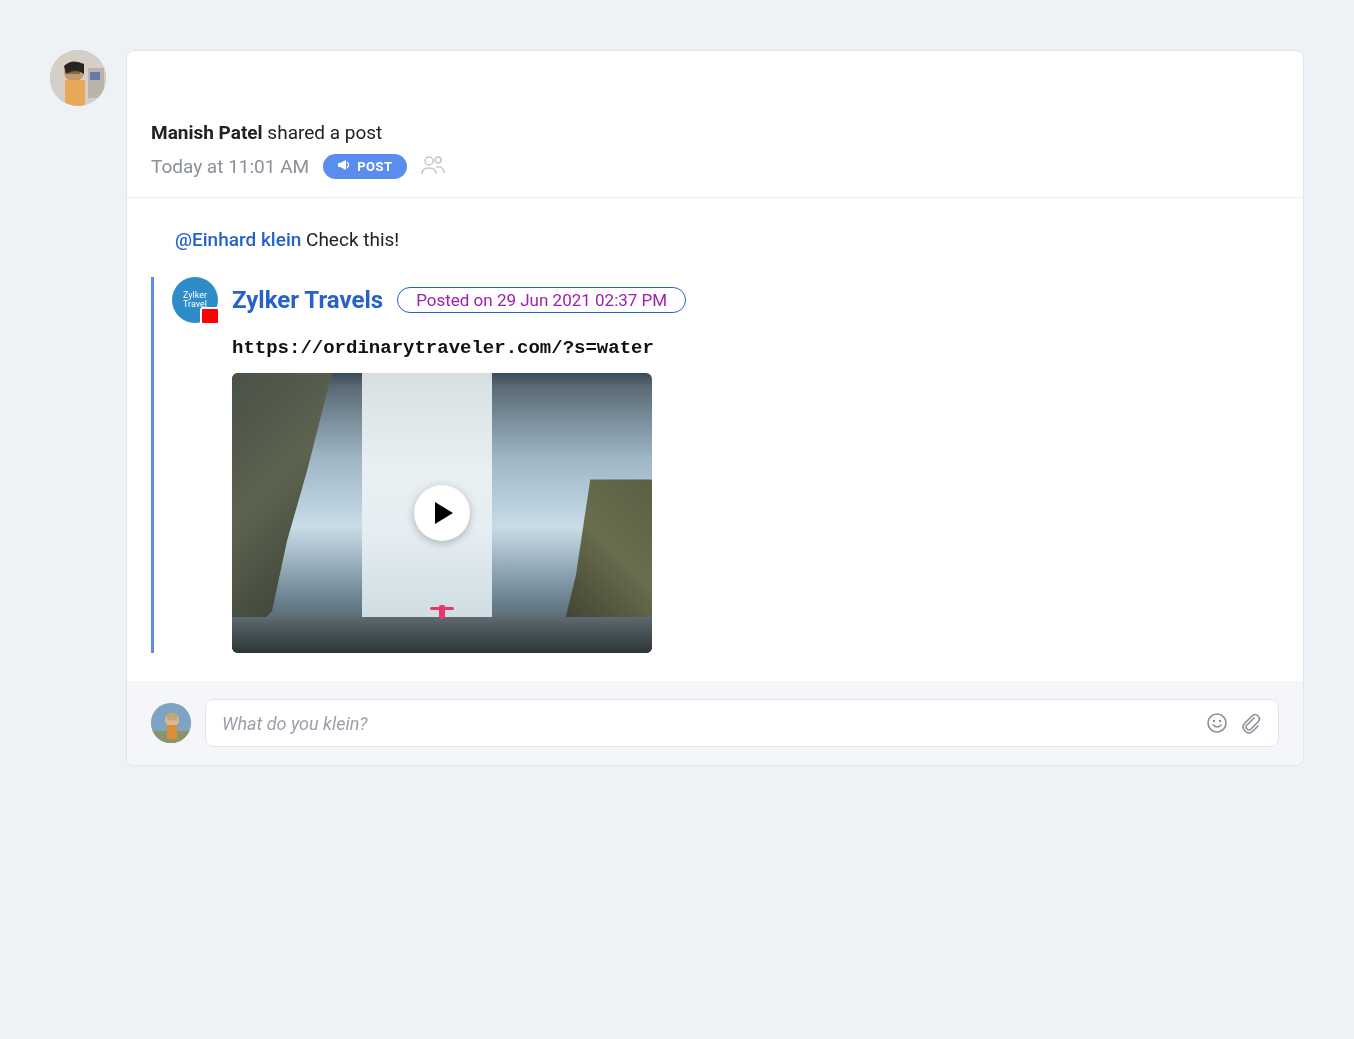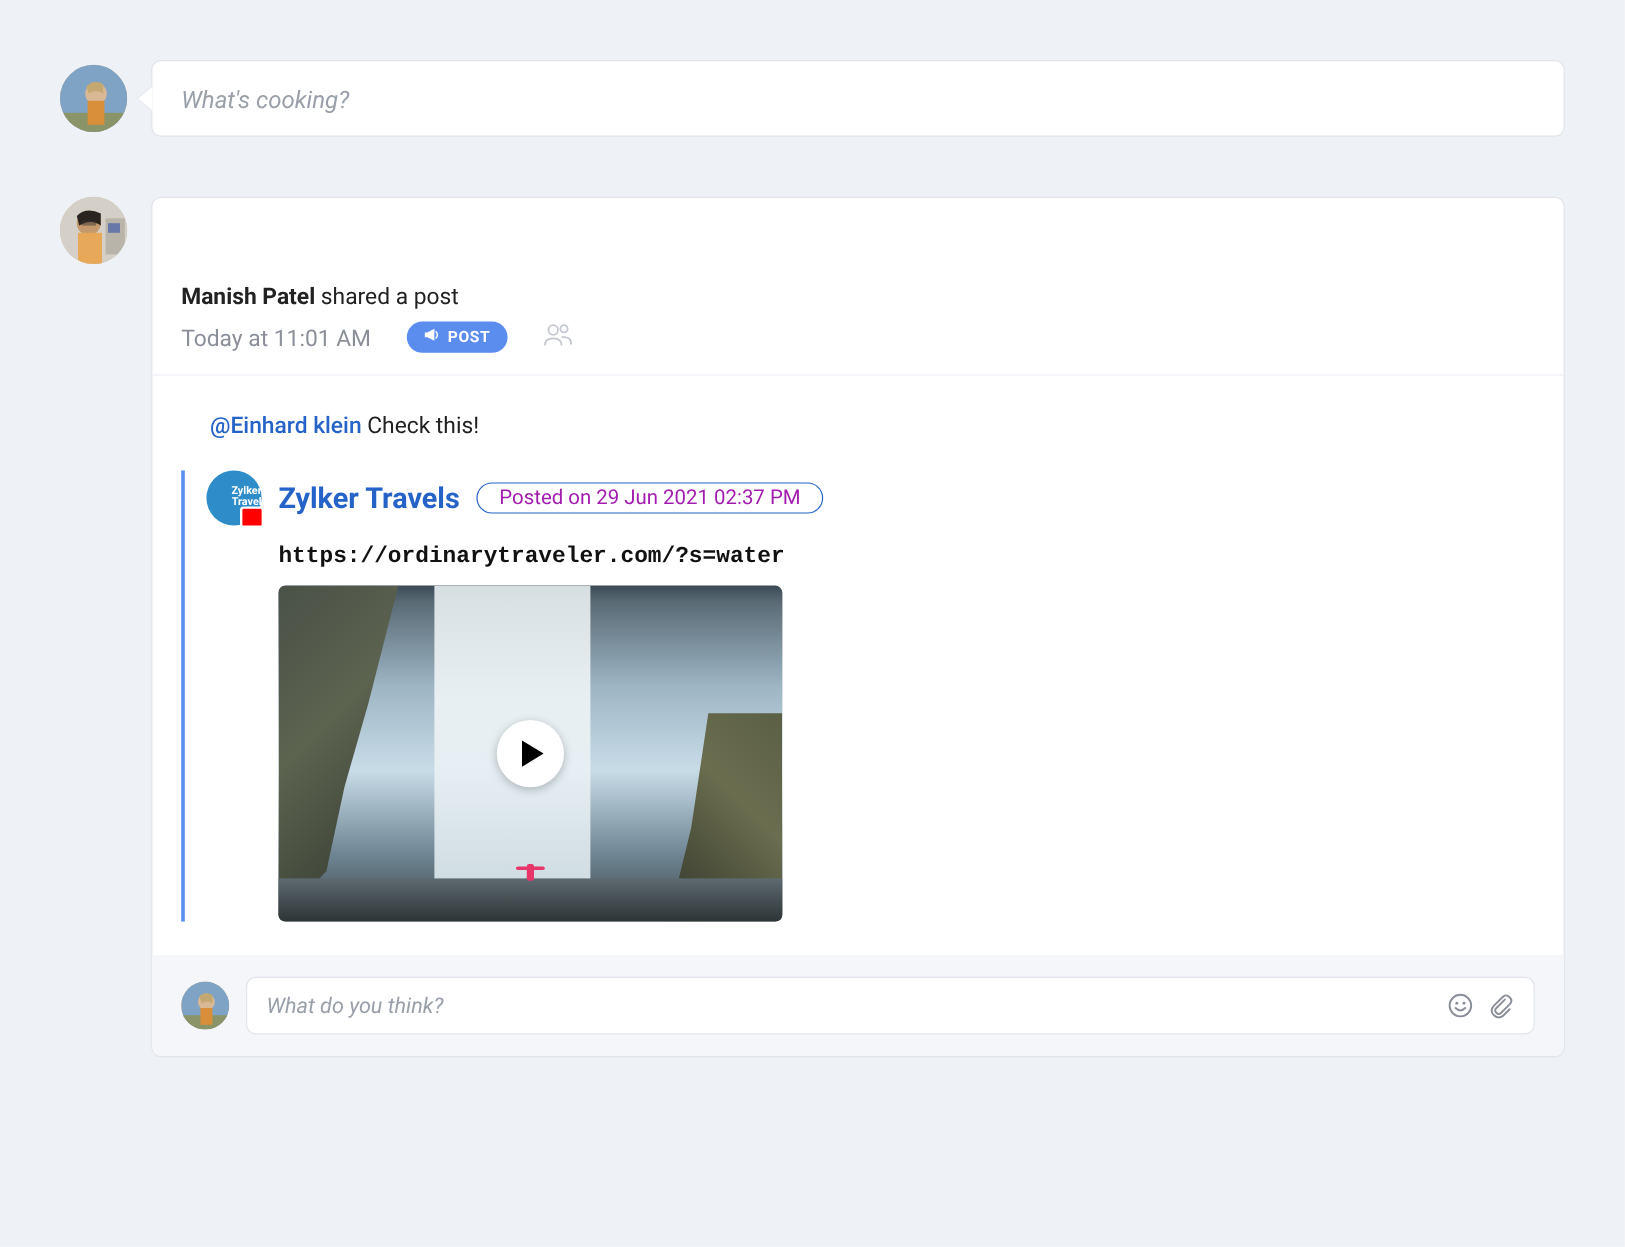--- a/index.html
+++ b/index.html
@@ -121,21 +121,21 @@
       color: #222;
       margin-bottom: 10px;
       margin-top: 48px;
     }
     .post-title strong {
       font-weight: 700;
     }
     .post-meta {
       display: flex;
       align-items: center;
-      gap: 30px;
+      gap: 14px;
     }
     .post-time {
       font-size: 19px;
       color: #8a8f99;
     }
     .post-badge {
       display: inline-flex;
       align-items: flex-end;
       gap: 6px;
       background: #5b8def;
@@ -183,22 +183,22 @@
       height: 46px;
       border-radius: 50%;
       background: #2e8cc9;
       position: relative;
       flex-shrink: 0;
       display: flex;
       align-items: center;
       justify-content: center;
       color: #fff;
       font-size: 9px;
-      font-weight: 700;
-      text-align: right;
+      font-weight: 400;
+      text-align: center;
       line-height: 1;
     }
     .brand-avatar-inner {
       position: relative;
       z-index: 1;
     }
     .brand-avatar::after {
       content: "";
       position: absolute;
       right: -2px;
@@ -362,34 +362,20 @@
     .avatar svg {
       width: 100%;
       height: 100%;
     }
   </style>
 </head>
 <body>
 
 <div class="container">
 
-  <div class="compose-row">
-    <div class="avatar">
-      <svg viewBox="0 0 56 56">
-        <rect width="56" height="56" fill="#7fa3c4"></rect>
-        <rect x="0" y="40" width="56" height="16" fill="#8a9468"></rect>
-        <circle cx="30" cy="24" r="9" fill="#d9b896"></circle>
-        <rect x="23" y="30" width="14" height="20" fill="#d98f3a"></rect>
-        <path d="M22 18 Q28 12 36 16 L36 24 Q30 20 24 24 Z" fill="#c4a872"></path>
-      </svg>
-    </div>
-    <div class="compose-input">
-      <span class="compose-placeholder">What's cooking?</span>
-    </div>
-  </div>
 
   <div class="post-row">
     <div class="avatar">
       <svg viewBox="0 0 56 56">
         <rect width="56" height="56" fill="#d4d0c8"></rect>
         <rect x="38" y="18" width="16" height="30" fill="#b8b4aa"></rect>
         <rect x="40" y="22" width="10" height="8" fill="#6878a8"></rect>
         <circle cx="24" cy="22" r="10" fill="#c49a6c"></circle>
         <rect x="15" y="30" width="20" height="26" fill="#e8a85a"></rect>
         <path d="M14 16 Q22 8 34 14 L34 24 Q26 18 16 24 Z" fill="#2a2420"></path>
@@ -461,21 +447,21 @@
         <div class="avatar avatar-sm">
           <svg viewBox="0 0 40 40">
             <rect width="40" height="40" fill="#7fa3c4"></rect>
             <rect x="0" y="28" width="40" height="12" fill="#8a9468"></rect>
             <circle cx="21" cy="17" r="7" fill="#d9b896"></circle>
             <rect x="16" y="22" width="10" height="14" fill="#d98f3a"></rect>
             <path d="M15 12 Q20 8 26 11 L26 18 Q21 15 17 18 Z" fill="#c4a872"></path>
           </svg>
         </div>
         <div class="comment-input">
-          <span class="comment-input-text">What do you think?</span>
+          <span class="comment-input-text">What do you klein?</span>
           <span class="comment-icons">
             <span class="icon-btn">
               <svg width="22" height="22" viewBox="0 0 22 22" fill="none">
                 <circle cx="11" cy="11" r="9" stroke="#8a8f99" stroke-width="1.6"></circle>
                 <circle cx="8" cy="9" r="1.2" fill="#8a8f99"></circle>
                 <circle cx="14" cy="9" r="1.2" fill="#8a8f99"></circle>
                 <path d="M7 13 Q11 17 15 13" stroke="#8a8f99" stroke-width="1.6" fill="none" stroke-linecap="round"></path>
               </svg>
             </span>
             <span class="icon-btn">

